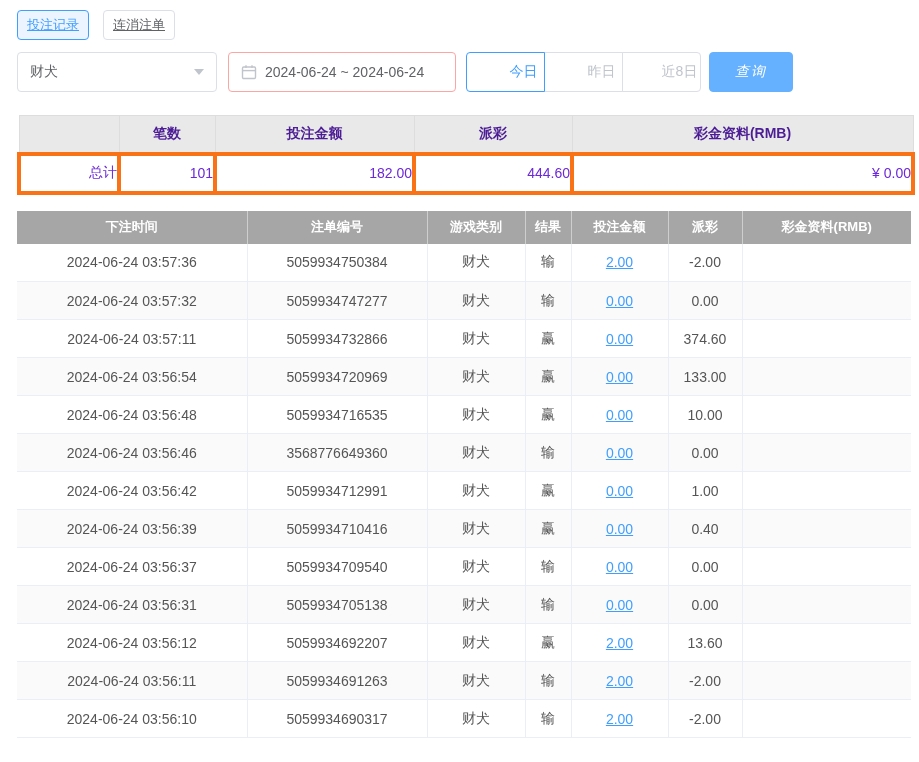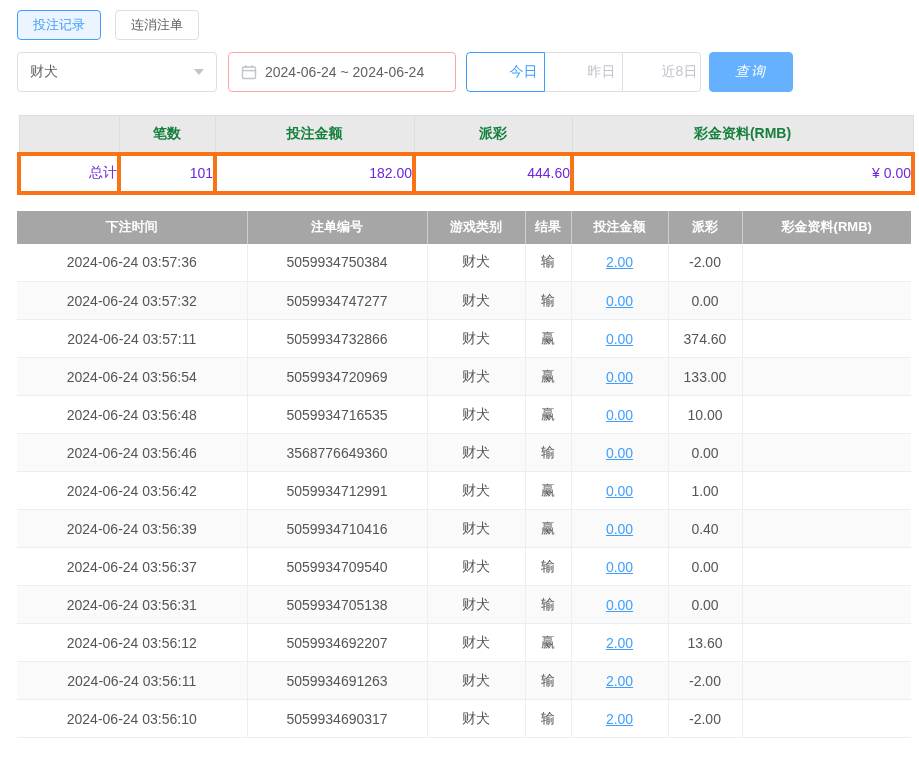--- a/index.html
+++ b/index.html
@@ -2,22 +2,22 @@
 <html><head>
 <meta charset="utf-8">
 <style>
   * { box-sizing: border-box; margin: 0; padding: 0; }
   html,body { width: 919px; height: 762px; overflow: hidden; background: #fff;
     font-family: "Liberation Sans", "DejaVu Sans", sans-serif; color: #333; }
   .page { padding: 10px 8px 0 17px; width: 919px; }
 
   
   .tabs-row { display: flex; gap: 14px; align-items: center; }
-  .tab { height: 30px; padding: 0 15px; font-size: 13px; border-radius: 4px;
-    background: #fff; border: 1px solid #dcdfe6; color: #606266; cursor: pointer; }
+  .tab { height: 30px; padding: 0 9px; font-size: 13px; border-radius: 4px;
+    background: #fff; border: 1px solid #dcdfe6; color: #606266; cursor: pointer; text-decoration: underline; }
   .tab.active { background: #ecf5ff; border-color: #409eff; color: #409eff; }
 
   
   .filter-row { display: flex; align-items: center; margin-top: 12px; }
   .select { width: 200px; height: 40px; border: 1px solid #dcdfe6; border-radius: 4px;
     display: flex; align-items: center; justify-content: space-between;
     padding: 0 12px; color: #606266; font-size: 14px; cursor: pointer; margin-right: 11px; }
   .caret { width: 0; height: 0; border-left: 5px solid transparent;
     border-right: 5px solid transparent; border-top: 6px solid #c0c4cc; }
   .date-picker { width: 228px; height: 40px; border: 1px solid #fca5a5; border-radius: 4px;
@@ -28,21 +28,21 @@
     color: #c0c4cc; font-size: 14px; cursor: pointer; margin-left: -1px; padding-left: 36px; }
   .qbtn:first-child { border-radius: 4px 0 0 4px; margin-left: 0; }
   .qbtn:last-child { border-radius: 0 4px 4px 0; }
   .qbtn.active { color: #409eff; border-color: #409eff; position: relative; z-index: 1; }
   .search-btn { width: 84px; height: 40px; background: #66b1ff; border: 1px solid #66b1ff;
     color: #fff; font-size: 14px; border-radius: 4px; cursor: pointer; letter-spacing: 2px; font-style: italic; }
 
   
   table { border-collapse: collapse; table-layout: fixed; width: 894px; }
   .summary-table { margin-top: 23px; font-size: 14px; }
-  .summary-table th { height: 38px; background: #e9e9e9; color: #15803d; font-weight: bold;
+  .summary-table th { height: 38px; background: #e9e9e9; color: #4c1d95; font-weight: bold;
     border: 1px solid #dddddd; text-align: center; }
   .summary-table td { height: 39px; background: #fff; color: #6d28d9;
     border: 4px solid #f97316; text-align: right; }
 
   
   .records-table { margin-top: 16px; font-size: 14px; }
   .records-table th { height: 33px; background: #a6a6a6; color: #fff; font-weight: bold;
     font-size: 13px; text-align: center; border-right: 1px solid rgba(255,255,255,0.45); }
   .records-table th:last-child { border-right: none; }
   .records-table td { height: 38px; text-align: center; color: #555;

